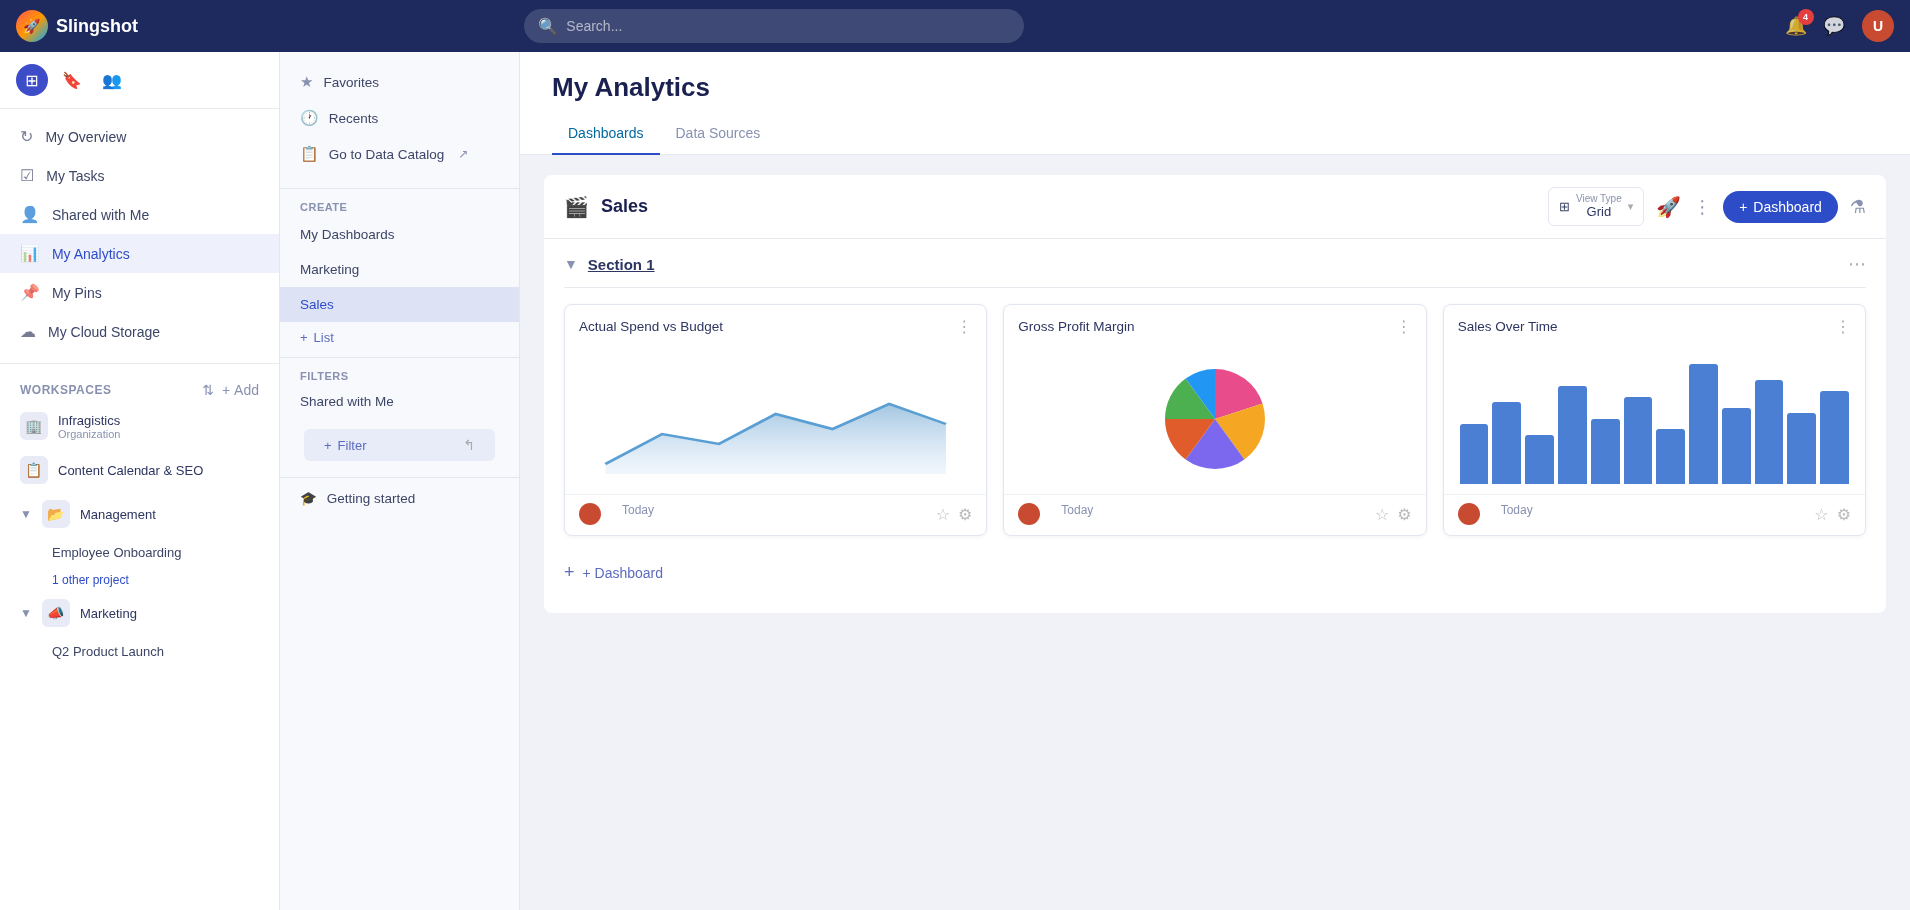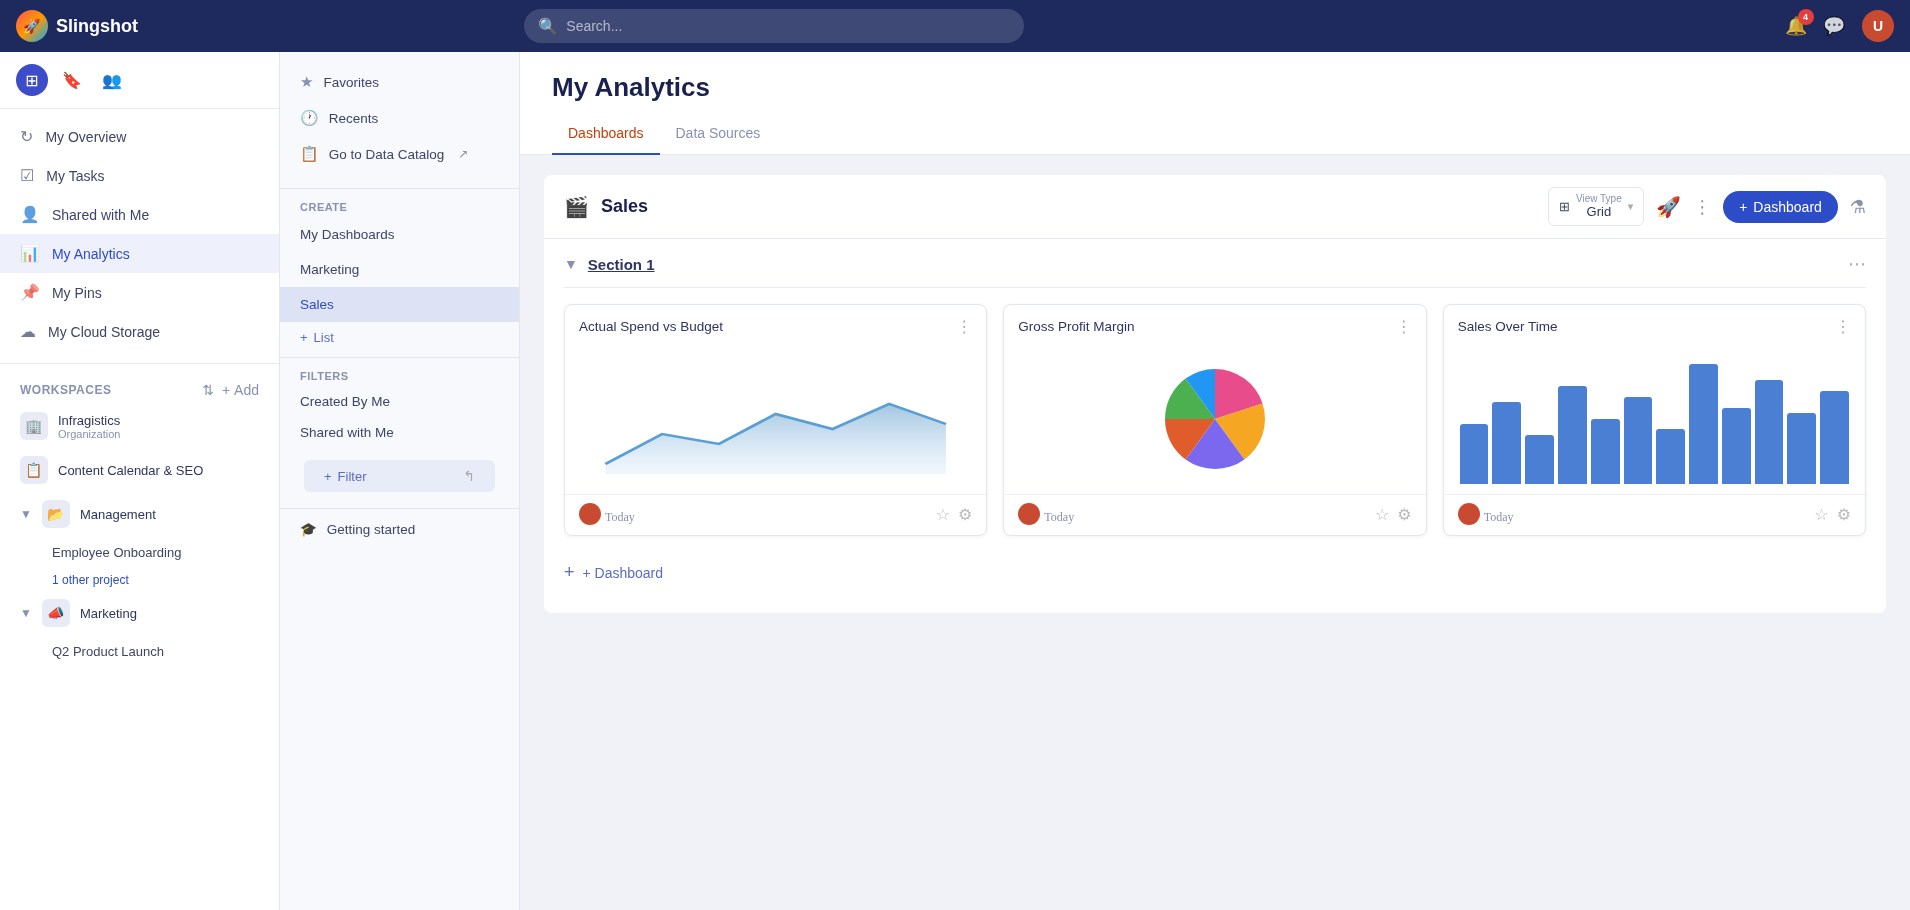--- a/index.html
+++ b/index.html
@@ -166,21 +166,21 @@
     .main-title {
       font-size: 26px; font-weight: 700; color: #1a2050; margin-bottom: 14px;
     }
     .main-tabs {
       display: flex; gap: 0;
     }
     .main-tab {
       padding: 8px 16px 12px; font-size: 14px; color: #8892b0; cursor: pointer;
       border-bottom: 2px solid transparent; margin-bottom: -1px;
     }
-    .main-tab.active { color: #c2410c; border-bottom: 2px solid #2d4cc8; font-weight: 500; }
+    .main-tab.active { color: #0369a1; border-bottom: 2px solid #2d4cc8; font-weight: 500; }
 
     .main-body {
       flex: 1; overflow-y: auto; padding: 0;
       background: #f0f2f7;
     }
 
     
     .dashboard-container { padding: 20px 24px; }
     .dashboard-toolbar {
       display: flex; align-items: center; justify-content: space-between;
@@ -229,21 +229,21 @@
       display: flex; align-items: center; justify-content: space-between;
       padding: 12px 14px 8px;
     }
     .card-title { font-size: 13.5px; font-weight: 500; color: #2d3561; }
     .card-more { color: #aaa; cursor: pointer; font-size: 16px; }
     .card-chart { height: 150px; display: flex; align-items: center; justify-content: center; padding: 8px 12px; }
     .card-footer {
       display: flex; align-items: center; justify-content: space-between;
       padding: 8px 14px 10px; border-top: 1px solid #f0f2f7;
     }
-    .card-user { display: flex; align-items: flex-end; gap: 4px; font-family: Liberation Serif, serif; }
+    .card-user { display: flex; align-items: flex-start; gap: 21px; }
     .card-avatar { width: 22px; height: 22px; border-radius: 50%; background: #c84b31; flex-shrink: 0; }
     .card-date { font-size: 12px; color: #8892b0; }
     .card-actions { display: flex; gap: 8px; }
     .card-action { color: #bbb; cursor: pointer; font-size: 16px; }
 
     .add-dashboard-row {
       display: flex; align-items: center; gap: 8px;
       padding: 10px 0; color: #5c6bc0; cursor: pointer; font-size: 14px;
     }
 
@@ -418,23 +418,20 @@
 
     <div class="middle-add-btn">
       <span>+</span>
       <span>List</span>
     </div>
 
     <div class="middle-divider"></div>
 
     <div class="middle-section-label">FILTERS</div>
 
-    <div class="filter-item">
-      <span>Created By Me</span>
-    </div>
     <div class="filter-item">
       <span>Shared with Me</span>
     </div>
 
     <div style="padding: 8px 12px;">
       <div class="add-filter-btn">
         <span>+</span>
         <span>Filter</span>
 
         <span style="margin-left:auto;font-size:14px;color:#aaa">↰</span>

